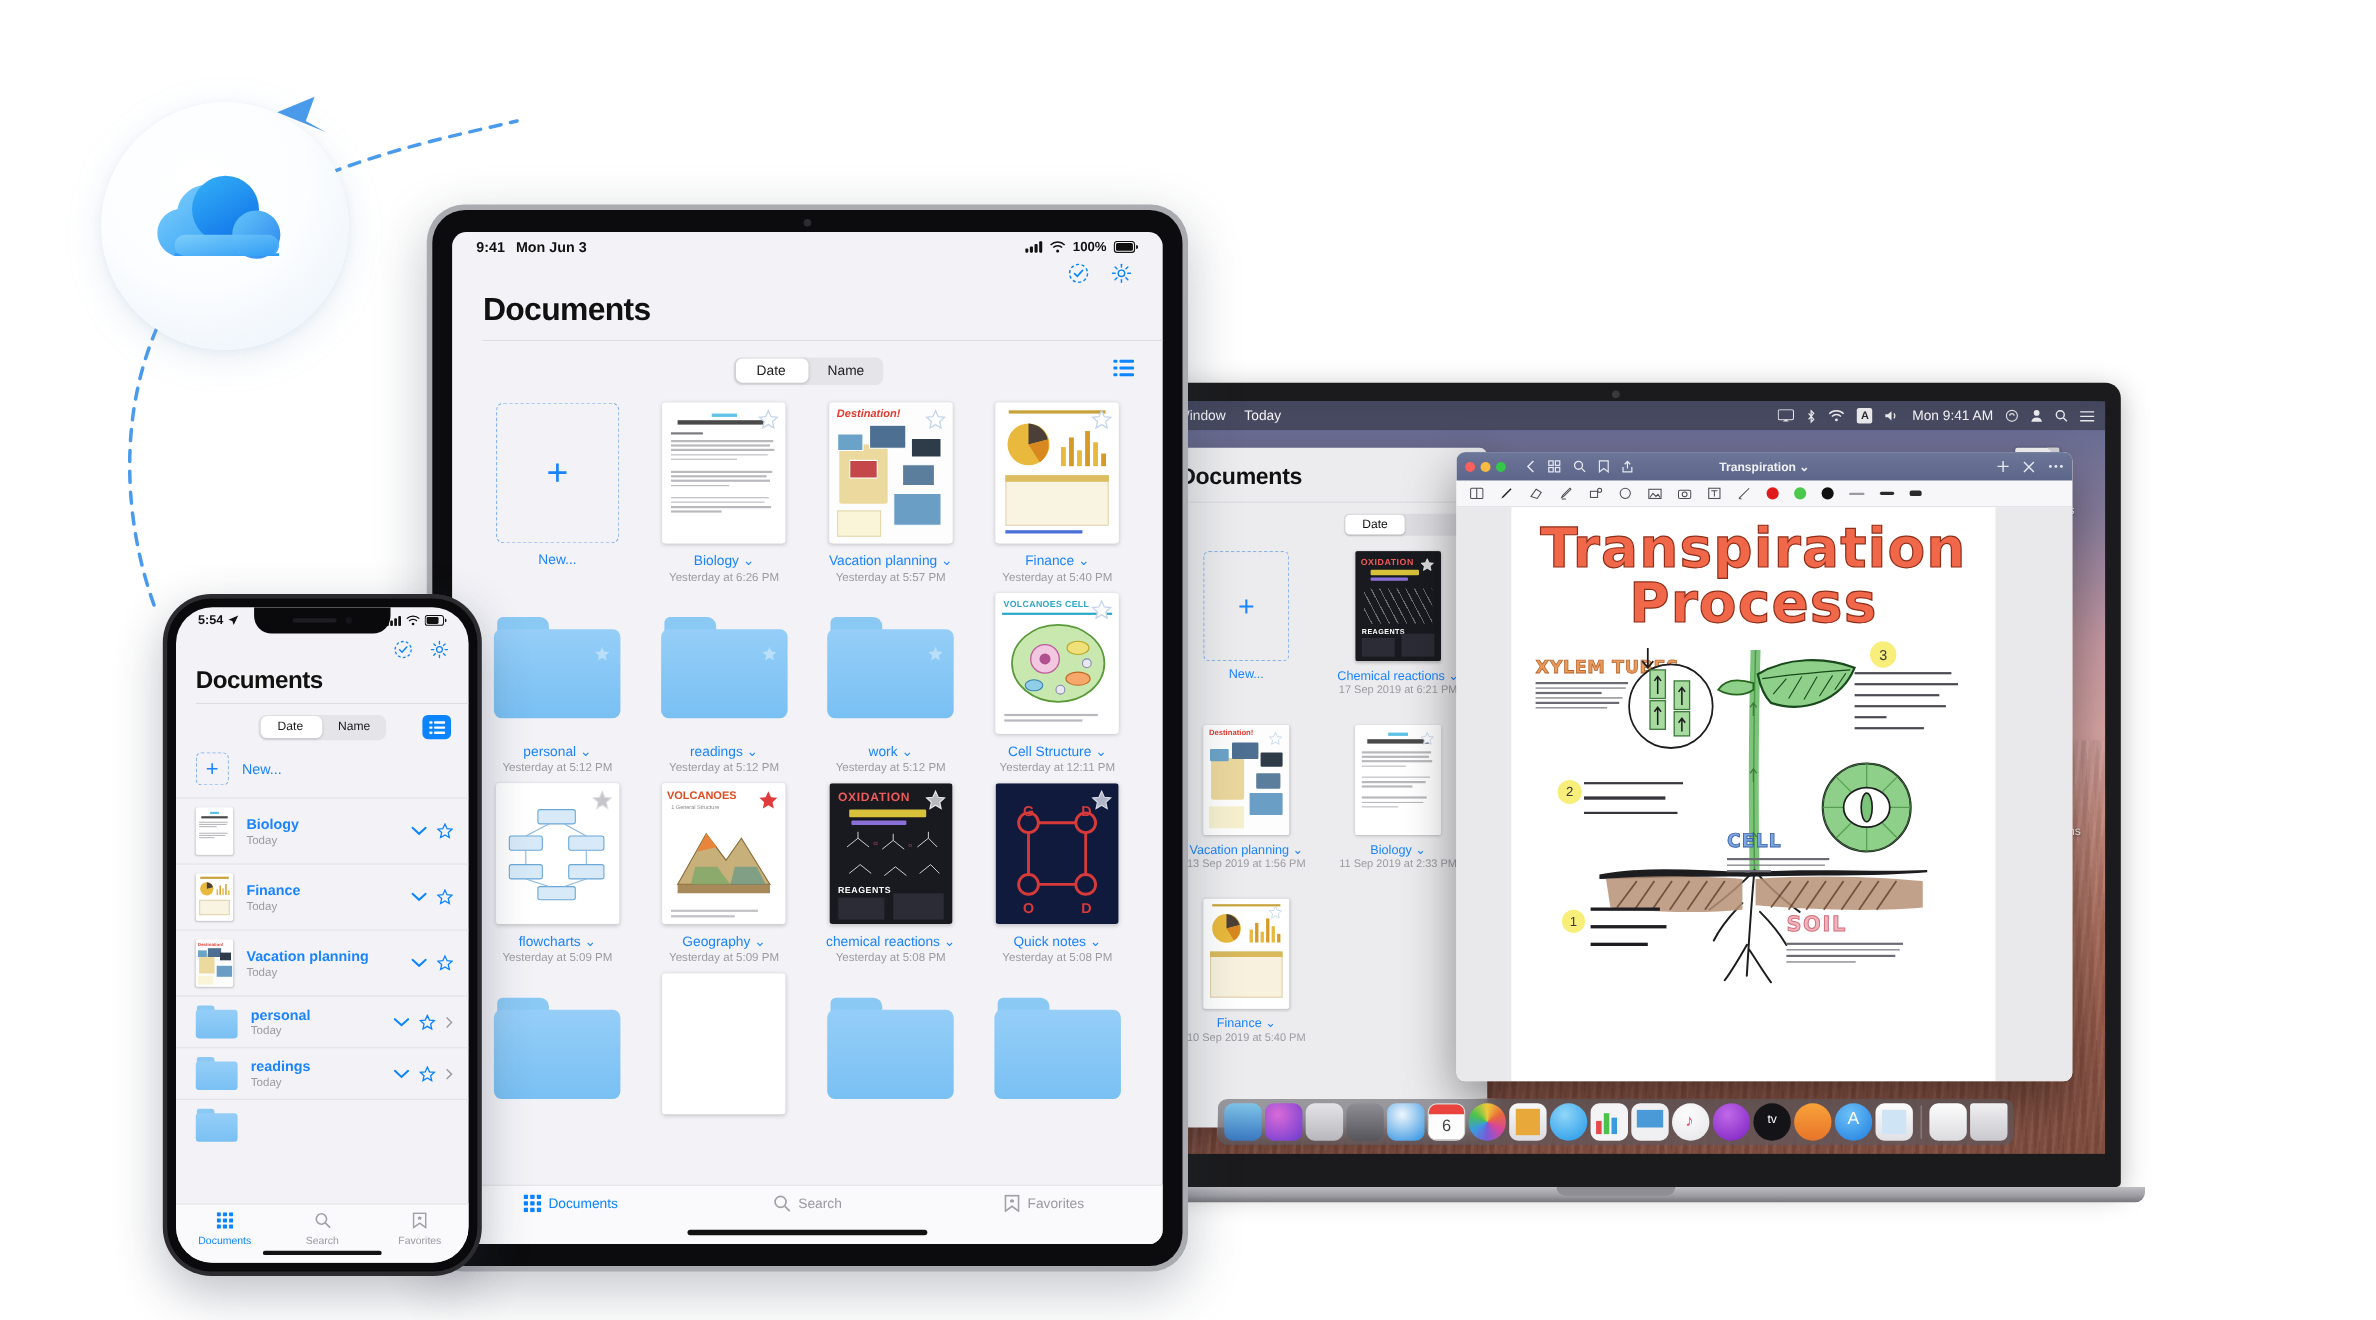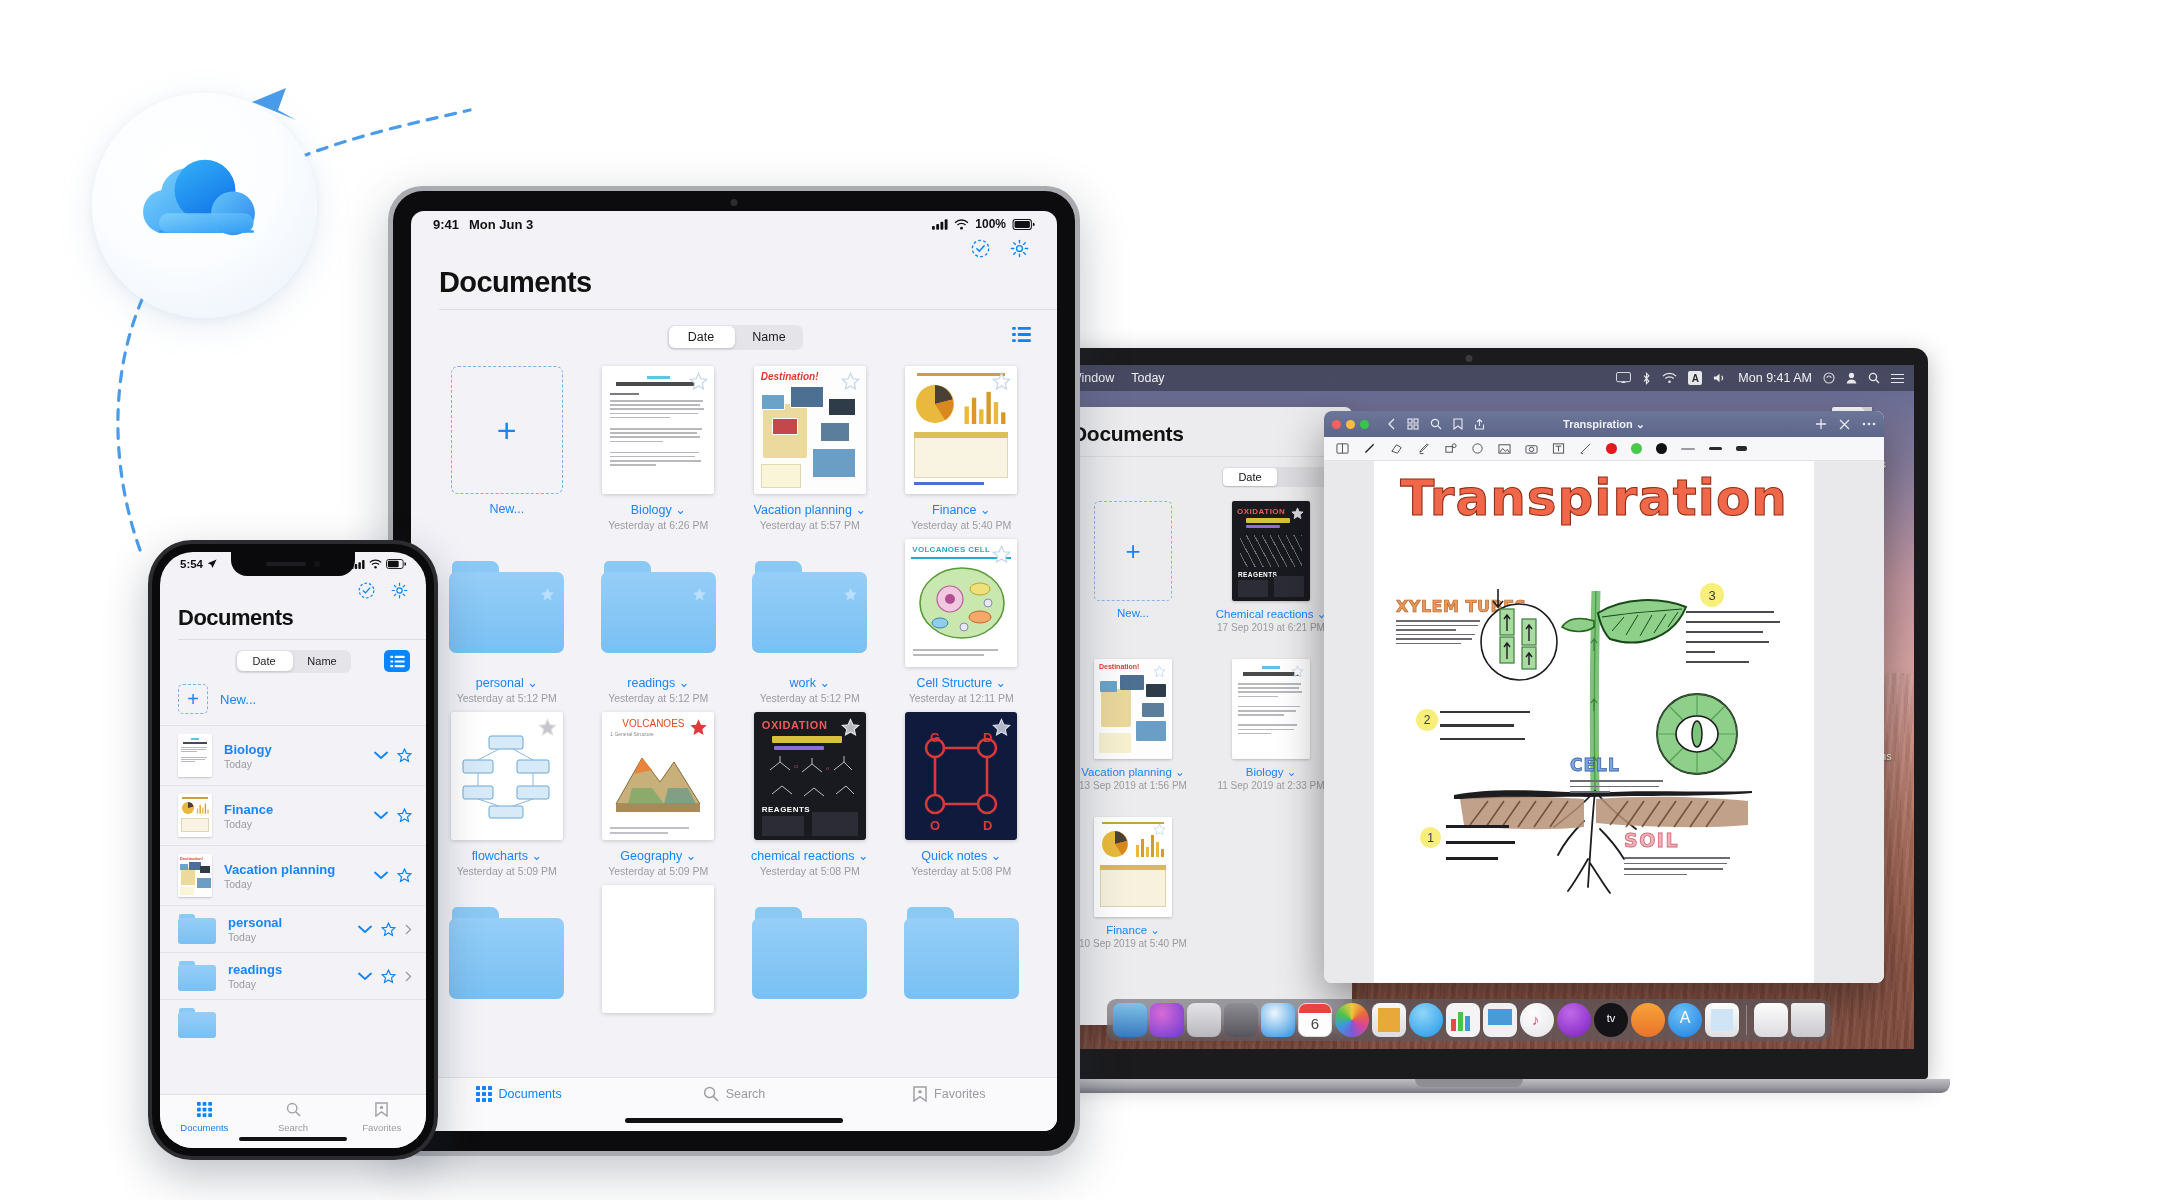--- a/index.html
+++ b/index.html
@@ -586,20 +586,21 @@
             <span class="wline" style="height:2px;width:14px;background:#9a9aa0"></span>
             <span class="wline" style="height:3px;width:13px"></span>
             <span class="wline" style="height:5px;width:11px"></span>
           </div>
 
           <div class="draw-canvas">
             <div class="draw-page">
 
               <div style="position:absolute;left:0;right:0;top:14px;text-align:center;">
                 <div class="hw-title" style="font-size:50px;line-height:.95">Transpiration</div>
+                <div class="hw-title" style="font-size:50px;line-height:1.02">Process</div>
               </div>
 
               <div style="position:absolute;left:22px;top:136px;">
                 <div class="hand" style="font-size:16px;font-weight:bold;color:#e89a5c;-webkit-text-stroke:.7px #b8652c;letter-spacing:.5px;">XYLEM TUBES</div>
                 <div style="width:86px;margin-top:4px;">
                   <div style="height:1.5px;background:#6b6b74;margin-bottom:3px;width:98%"></div>
                   <div style="height:1.5px;background:#6b6b74;margin-bottom:3px;width:95%"></div>
                   <div style="height:1.5px;background:#6b6b74;margin-bottom:3px;width:70%"></div>
                   <div style="height:1.5px;background:#6b6b74;margin-bottom:3px;width:92%"></div>
                   <div style="height:1.5px;background:#6b6b74;margin-bottom:3px;width:88%"></div>
@@ -1018,21 +1019,21 @@
                   <path d="M7 1 L8.8 5 L13 5.4 L9.8 8.3 L10.7 12.5 L7 10.3 L3.3 12.5 L4.2 8.3 L1 5.4 L5.2 5 Z" fill="#c5c5cb" stroke="#e0e0e4" stroke-width=".8"></path>
                   </svg>
               </div>
               <div class="ig-name"><span>flowcharts</span> <span>⌄</span></div>
               <div class="ig-date">Yesterday at 5:09 PM</div>
             </div>
 
             <div class="ig-cell">
               <div class="ig-thumb">
                 <div class="th-geo"></div>
-                <div style="position:absolute;left:20px;top:6px;font-size:10px;color:#e04a1f;font-weight:normal;">VOLCANOES</div>
+                <div style="position:absolute;left:4px;top:6px;font-size:10px;color:#e04a1f;font-weight:bold;">VOLCANOES</div>
                 <div style="position:absolute;left:8px;top:19px;font-size:5px;color:#888">1 General Structure</div>
                 <svg style="position:absolute;left:10px;top:28px" width="92" height="76" viewBox="0 0 92 76">
                   <path d="M4 64 L30 18 L48 42 L62 22 L88 64 Z" fill="#c8b07a" stroke="#8a6a3a"></path>
                   <path d="M30 18 L40 30 L22 34 Z" fill="#e8853a"></path>
                   <path d="M4 64 L88 64 L88 72 L4 72 Z" fill="#a88a5a"></path>
                   <path d="M20 48 L40 48 L52 64 L16 64 Z" fill="#7aa86a" opacity=".75"></path>
                   <path d="M56 48 L76 48 L84 64 L52 64 Z" fill="#6a9a8a" opacity=".75"></path>
                 </svg>
                 <div style="position:absolute;left:8px;bottom:6px;right:8px">
                   <div style="height:2px;background:#c0c0c6;margin-bottom:3px;width:82%"></div>

